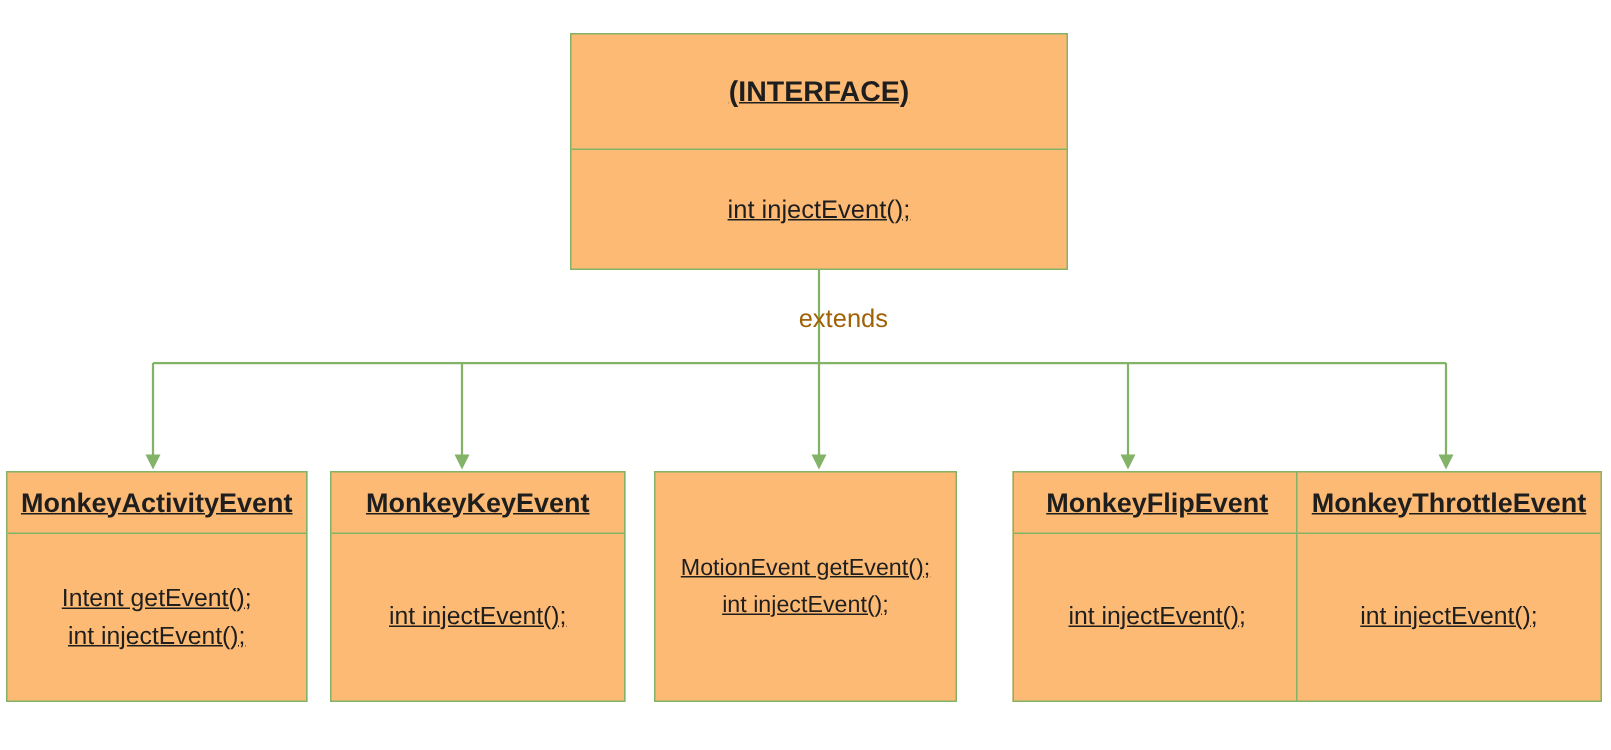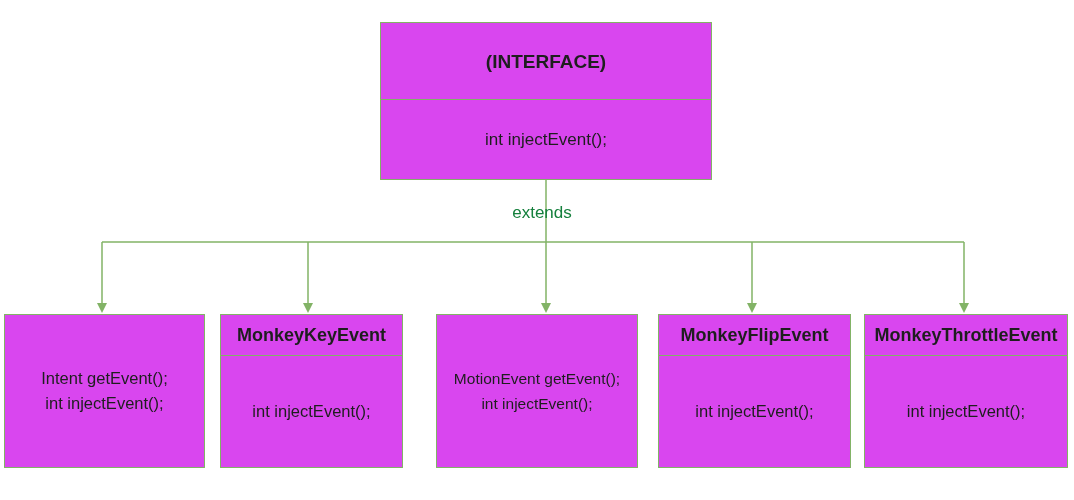--- a/index.html
+++ b/index.html
@@ -18,25 +18,26 @@
   }
   .connectors {
     position: absolute;
     left: 0; top: 0;
     width: 1074px;
     height: 500px;
     pointer-events: none;
   }
   .cbox {
     position: absolute;
-    background: #d946ef;
+    background: #fdba74;
     border: 1.5px solid #82b366;
     box-sizing: border-box;
     display: flex;
     flex-direction: column;
+    text-decoration: underline;
   }
   .cbox-title {
     border-bottom: 1.5px solid #82b366;
     display: flex;
     flex-direction: column;
     align-items: center;
     justify-content: center;
     font-weight: bold;
     text-align: center;
   }
@@ -50,33 +51,33 @@
   }
   
   .ifc-box { left: 380px; top: 22px; width: 332px; height: 158px; }
   .ifc-box .cbox-title { height: 76px; font-size: 19px; line-height: 33px; }
   .ifc-box .cbox-body { font-size: 17px; }
   
   .cls-box { top: 314px; height: 154px; }
   .cls-box .cbox-title { height: 40px; font-size: 18px; white-space: nowrap; }
   .cls-box .cbox-body { font-size: 16.5px; line-height: 25px; }
   .cls-0 { left: 4px;   width: 201px; }
-  .cls-1 { left: 220px; width: 183px; }
+  .cls-1 { left: 220px; width: 197px; }
   .cls-2 { left: 436px; width: 202px; }
-  .cls-3 { left: 658px; width: 193px; }
+  .cls-3 { left: 675px; width: 193px; }
   .cls-4 { left: 864px; width: 204px; }
   .cls-2 .cbox-body { font-size: 15.5px; }
   .extends-label {
     position: absolute;
     left: 492px;
     top: 203px;
     width: 100px;
-    text-align: center;
+    text-align: right;
     font-size: 17px;
-    color: #15803d;
+    color: #a16207;
   }
 </style>
 </head>
 <body>
 
 <div class="canvas">
 
   <svg class="connectors" viewBox="0 0 1074 500" xmlns="http://www.w3.org/2000/svg">
 
     <line x1="546" y1="180" x2="546" y2="242" stroke-width="1.5" stroke="#82b366"></line>
@@ -101,20 +102,23 @@
       <div>(INTERFACE)</div>
     </div>
     <div class="cbox-body">
       <div>int injectEvent();</div>
     </div>
   </div>
 
   <div class="extends-label">extends</div>
 
   <div class="cbox cls-box cls-0">
+    <div class="cbox-title">
+      <div>MonkeyActivityEvent</div>
+    </div>
     <div class="cbox-body">
       <div>Intent getEvent();</div>
       <div>int injectEvent();</div>
     </div>
   </div>
 
   <div class="cbox cls-box cls-1">
     <div class="cbox-title">
       <div>MonkeyKeyEvent</div>
     </div>

